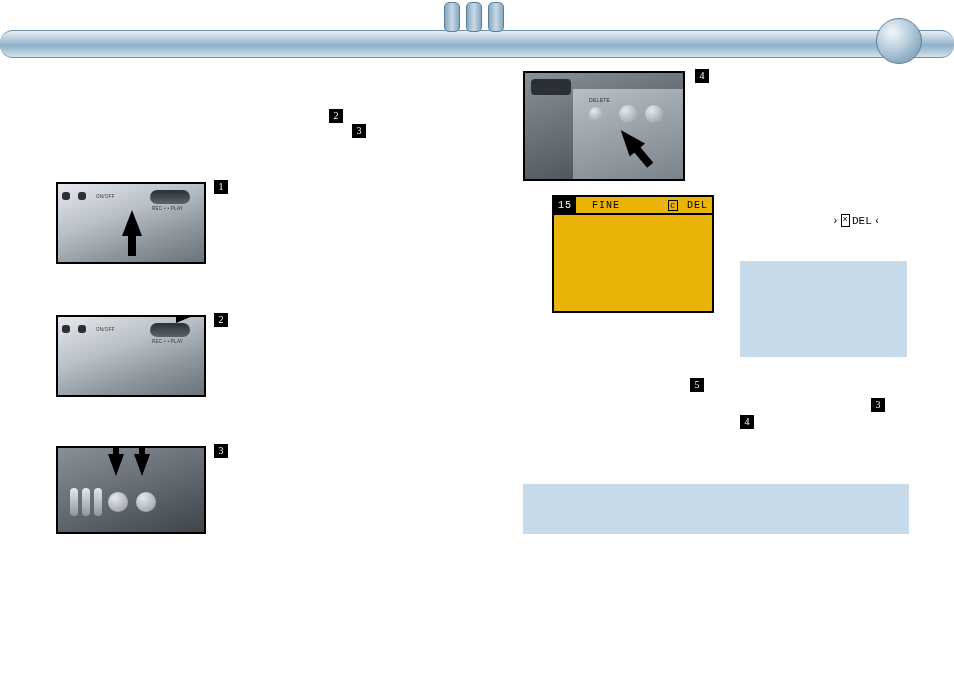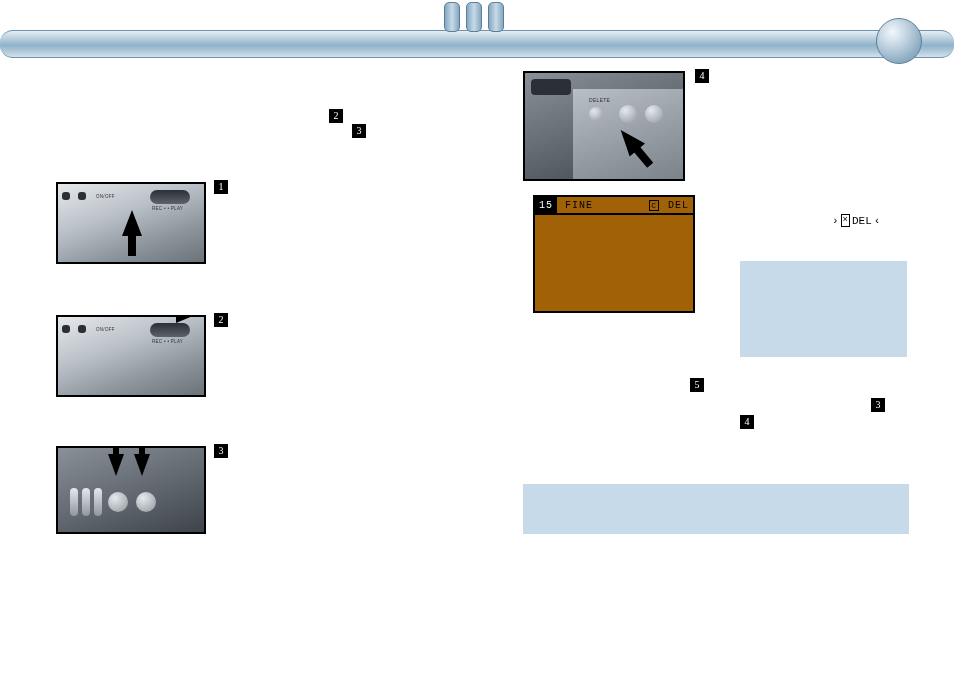--- a/index.html
+++ b/index.html
@@ -21,25 +21,25 @@
   .frame{position:absolute;border:2px solid #000;background:#bfc5cb;overflow:hidden}
 
   
   .badge{position:absolute;width:14px;height:14px;background:#000;color:#fff;
     font-size:10px;line-height:14px;text-align:center;font-family:Georgia,serif}
 
   
   .box{position:absolute;background:#c7daea;border:1px solid #c7daea}
 
   
-  .lcd{position:absolute;left:533px;top:195px;width:158px;height:114px;border:2px solid #000;background:#a16207}
+  .lcd{position:absolute;left:552px;top:195px;width:158px;height:114px;border:2px solid #000;background:#eab308}
   .lcd-top{position:absolute;left:0;top:0;right:0;height:16px;border-bottom:2px solid #000;
     font-family:"Courier New",monospace;font-size:10px;letter-spacing:1px;display:flex;align-items:center}
   .lcd-num{background:#000;color:#fff;padding:0 4px;height:100%;display:flex;align-items:center}
-  .lcd-fine{margin-left:8px}
+  .lcd-fine{margin-left:16px}
   .lcd-del{margin-left:auto;margin-right:4px}
 
   
   .blink{position:absolute;left:832px;top:214px;font-family:"Courier New",monospace;font-size:11px;display:flex;align-items:center;gap:2px;color:#000}
   .blink .dash{font-size:11px;line-height:8px}
 
   
   .cam-body{position:absolute;inset:0;
     background:linear-gradient(160deg,#e6e9ec 0%,#b8bfc6 40%,#8e969d 70%,#6b737a 100%)}
   .cam-dark{background:linear-gradient(160deg,#8a9097 0%,#5c636a 60%,#3e444a 100%)}

